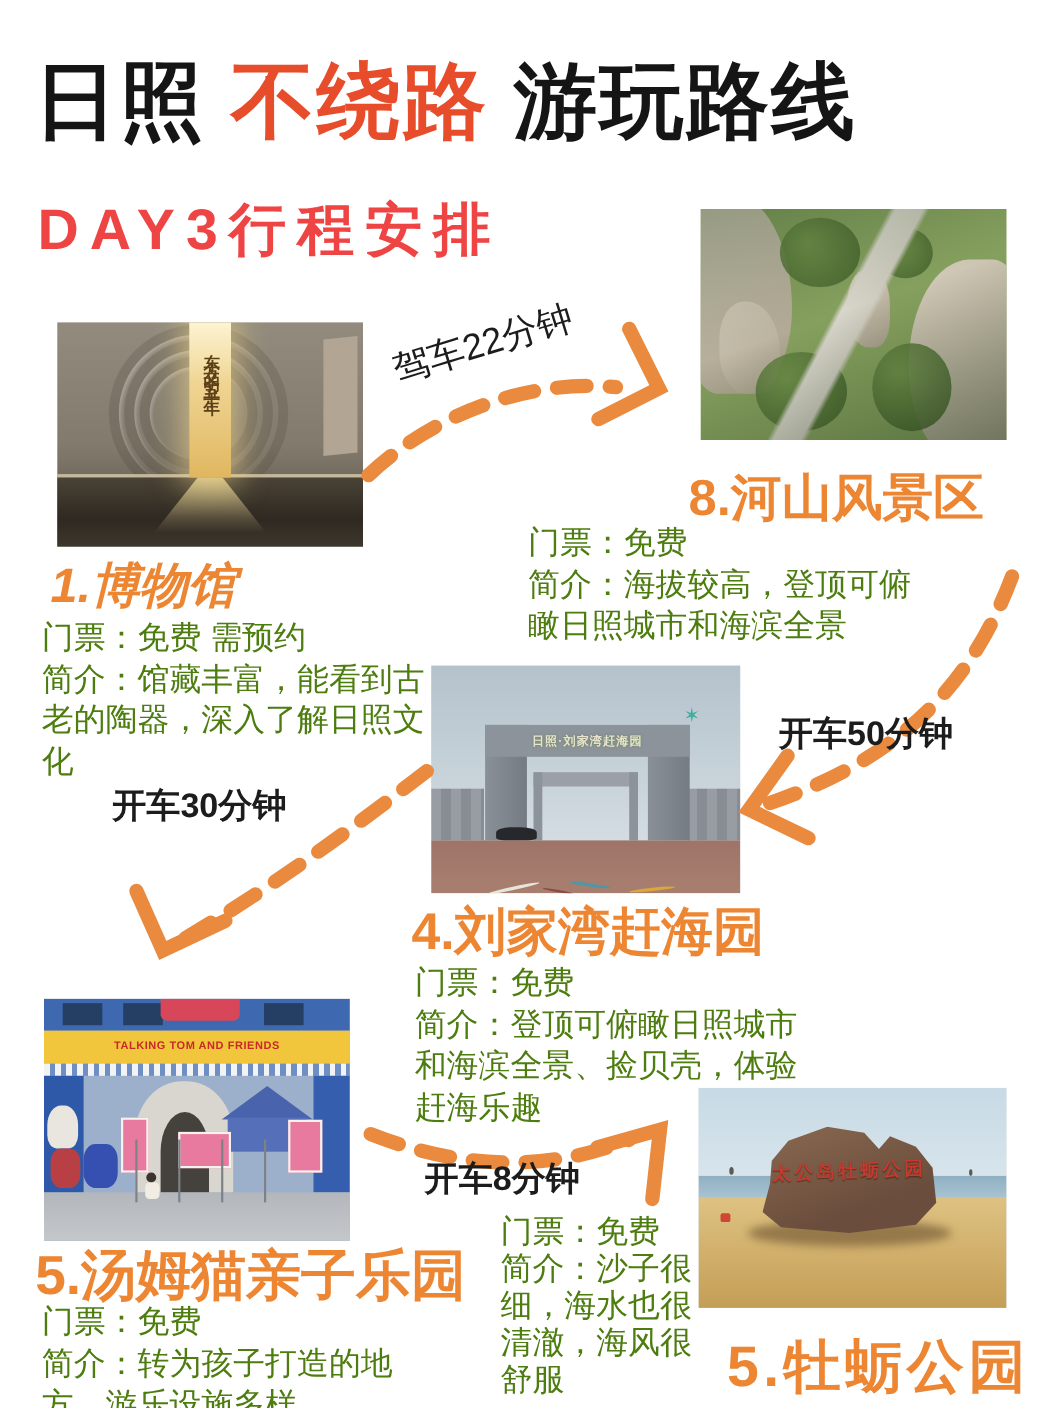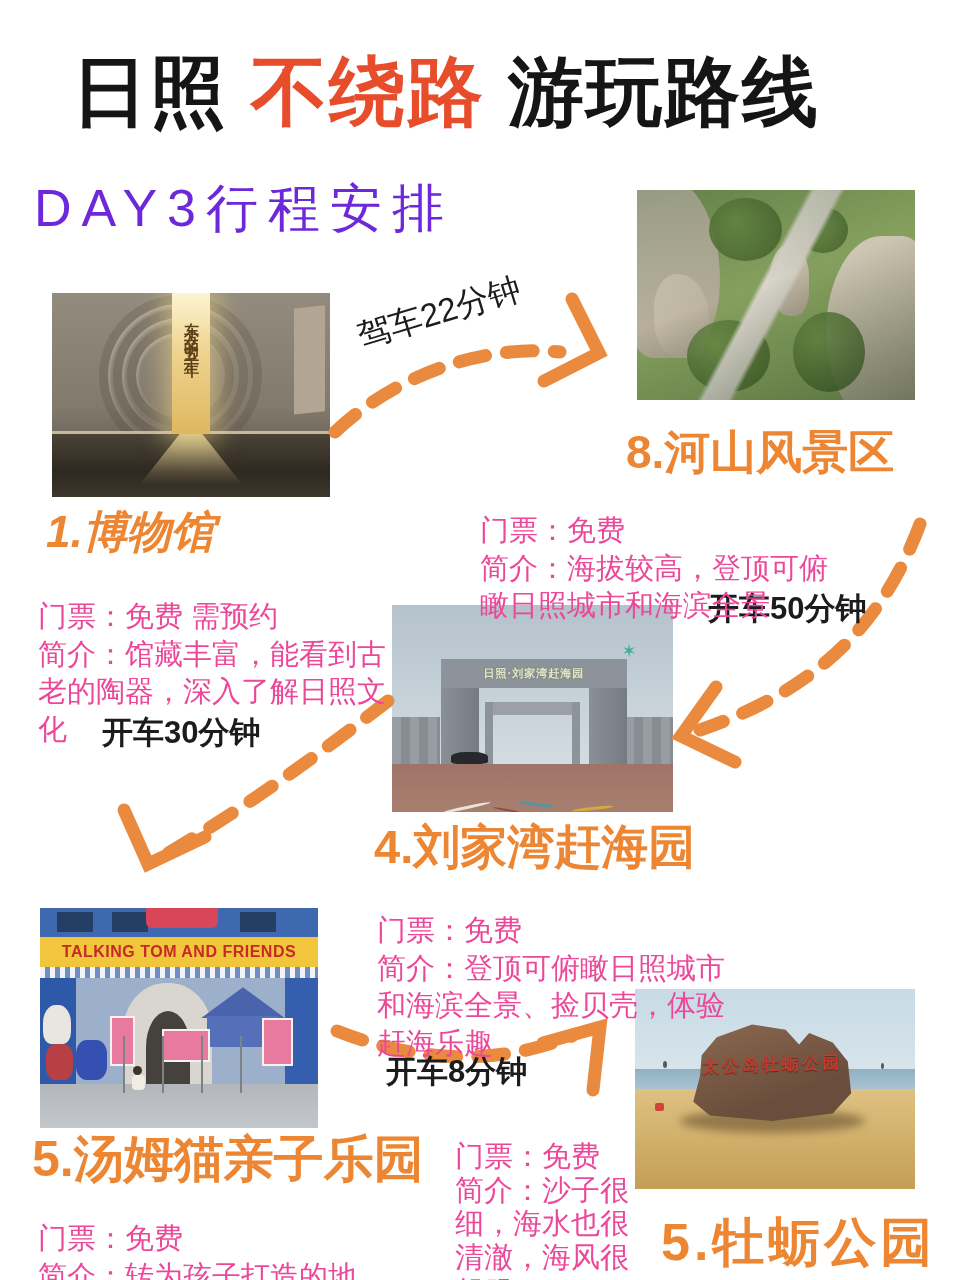--- a/index.html
+++ b/index.html
@@ -1,40 +1,40 @@
 <!DOCTYPE html>
 <html><head>
 <meta charset="utf-8">
 <style>
   html,body{margin:0;padding:0;background:#ffffff;}
   .canvas{position:relative;width:960px;height:1280px;background:#ffffff;overflow:hidden;
           font-family:"Liberation Sans","DejaVu Sans",sans-serif;}
   .abs{position:absolute;}
 
   
-  .main-title{top:42px;left:18px;width:802px;text-align:right;font-size:76px;font-weight:900;
+  .main-title{top:42px;left:4px;width:802px;text-align:center;font-size:76px;font-weight:900;
               color:#151515;letter-spacing:2px;white-space:nowrap;}
   .main-title .hl{color:#e84d2b;}
-  .day-subtitle{left:34px;top:174px;font-size:52px;font-weight:400;color:#6d28d9;letter-spacing:10px;}
+  .day-subtitle{left:34px;top:174px;font-size:52px;font-weight:700;color:#ef4444;letter-spacing:10px;}
   .stop-heading{color:#ed8633;font-weight:800;white-space:nowrap;}
   .h1{left:46px;top:503px;font-size:44px;font-style:italic;}
   .h2{left:626px;top:422px;font-size:46px;}
   .h3{left:374px;top:816px;font-size:47px;}
   .h4{left:32px;top:1126px;font-size:50px;}
   .h5{left:637px;top:1208px;font-size:52px;letter-spacing:4px;margin-left:24px;}
-  .desc{color:#ec4899;font-size:29px;line-height:1.3;margin-top:36px;}
+  .desc{color:#4d7c0f;font-size:29px;line-height:1.3;}
   .d1{left:38px;top:562px;width:368px;}
   .d2{left:480px;top:476px;width:368px;}
   .d3{left:377px;top:876px;width:372px;}
   .d4{left:38px;top:1184px;width:340px;}
   .d5{left:455px;top:1104px;width:190px;line-height:1.16;}
 
   .route-label{color:#1c1c1c;white-space:nowrap;}
   .rl0{left:352px;top:316px;font-size:33px;font-weight:500;transform:rotate(-17deg);transform-origin:left top;}
-  .rl1{left:708px;top:588px;font-size:31px;font-weight:700;text-align:right;}
+  .rl1{left:708px;top:646px;font-size:31px;font-weight:700;text-align:right;}
   .rl2{left:102px;top:712px;font-size:31px;font-weight:700;}
   .rl3{left:386px;top:1003px;font-size:31px;font-weight:700;margin-top:48px;}
 
   
   .photo{overflow:hidden;background:#ddd;}
   
   .p-museum{left:52px;top:293px;width:278px;height:204px;}
   .mus-wall{position:absolute;inset:0;background:linear-gradient(180deg,#938c7e 0%,#827b6d 55%,#6e675c 72%);}
   .mus-ring{position:absolute;border-radius:50%;border:9px solid rgba(60,52,40,.18);
             box-shadow:inset 2px 2px 3px rgba(255,255,255,.25);}
@@ -89,21 +89,21 @@
   .gt-star{position:absolute;right:13%;top:17%;color:#3fae9e;font-size:18px;}
   .gt-car{position:absolute;left:21%;top:71%;width:13%;height:6%;background:#26282c;border-radius:40% 40% 20% 20%;}
   
   .p-tom{left:40px;top:908px;width:278px;height:220px;background:#9db0cb;}
   .tm-top{position:absolute;left:0;right:0;top:0;height:13%;background:#3e68b0;}
   .tm-win{position:absolute;top:2%;width:13%;height:9%;background:#243f63;}
   .w1{left:6%;} .w2{left:26%;} .w3{left:72%;}
   .tm-sign{position:absolute;left:38%;top:0;width:26%;height:9%;background:#d8465a;border-radius:0 0 6px 6px;}
   .tm-banner{position:absolute;left:0;right:0;top:13%;height:14%;background:#f2c63c;
              display:flex;align-items:center;justify-content:center;}
-  .tm-banner span{color:#c72a26;font-weight:800;font-size:16px;letter-spacing:.5px;white-space:nowrap;}
+  .tm-banner span{color:#c72a26;font-weight:800;font-size:10px;letter-spacing:.5px;white-space:nowrap;}
   .tm-awning{position:absolute;left:0;right:0;top:27%;height:5%;
              background:repeating-linear-gradient(90deg,#f2f3f5 0 5px,#6f8fc4 5px 10px);}
   .tm-wallL{position:absolute;left:0;top:32%;width:13%;height:48%;background:#2e59a8;}
   .tm-wallR{position:absolute;right:0;top:32%;width:12%;height:48%;background:#35５fae;background:#355fae;}
   .tm-arch{position:absolute;left:30%;top:34%;width:32%;height:46%;background:#d9d5cf;border-radius:48% 48% 0 0;}
   .tm-arch-open{position:absolute;left:38%;top:47%;width:16%;height:33%;background:#45413c;border-radius:50% 50% 0 0;}
   .tm-tent{position:absolute;left:58%;top:36%;width:30%;height:14%;background:#4963ad;
            clip-path:polygon(50% 0,100% 100%,0 100%);}
   .tm-tent2{position:absolute;left:60%;top:49%;width:26%;height:14%;background:#5570b8;}
   .board{position:absolute;background:#e8799f;border:2px solid #f6f2ee;box-sizing:border-box;}

